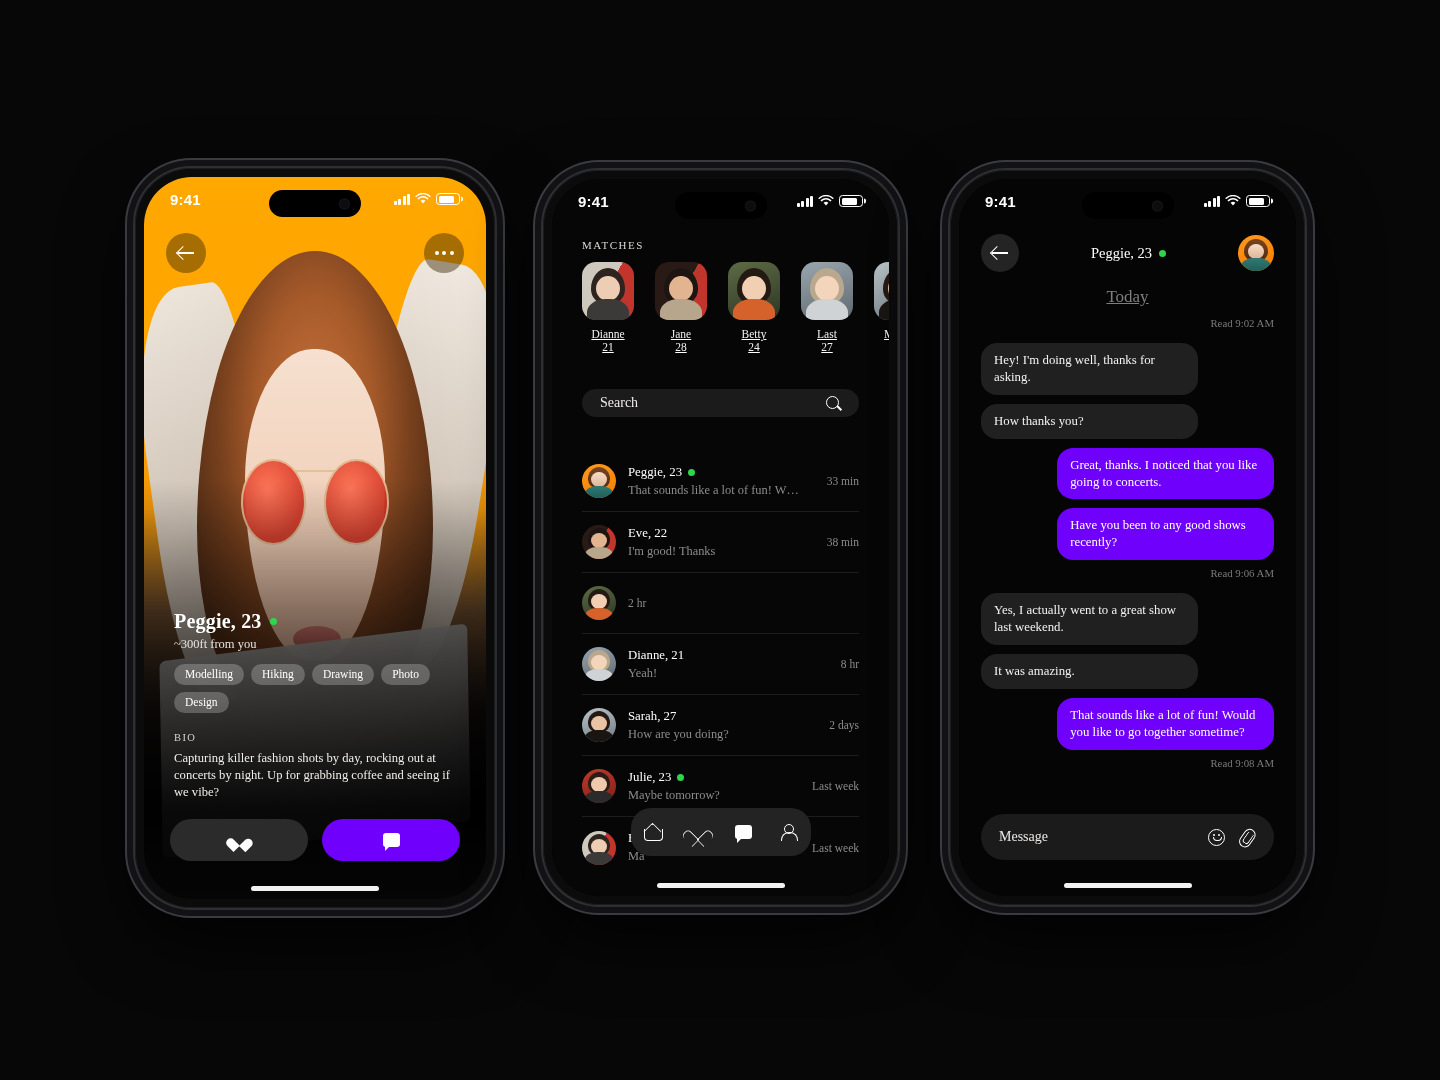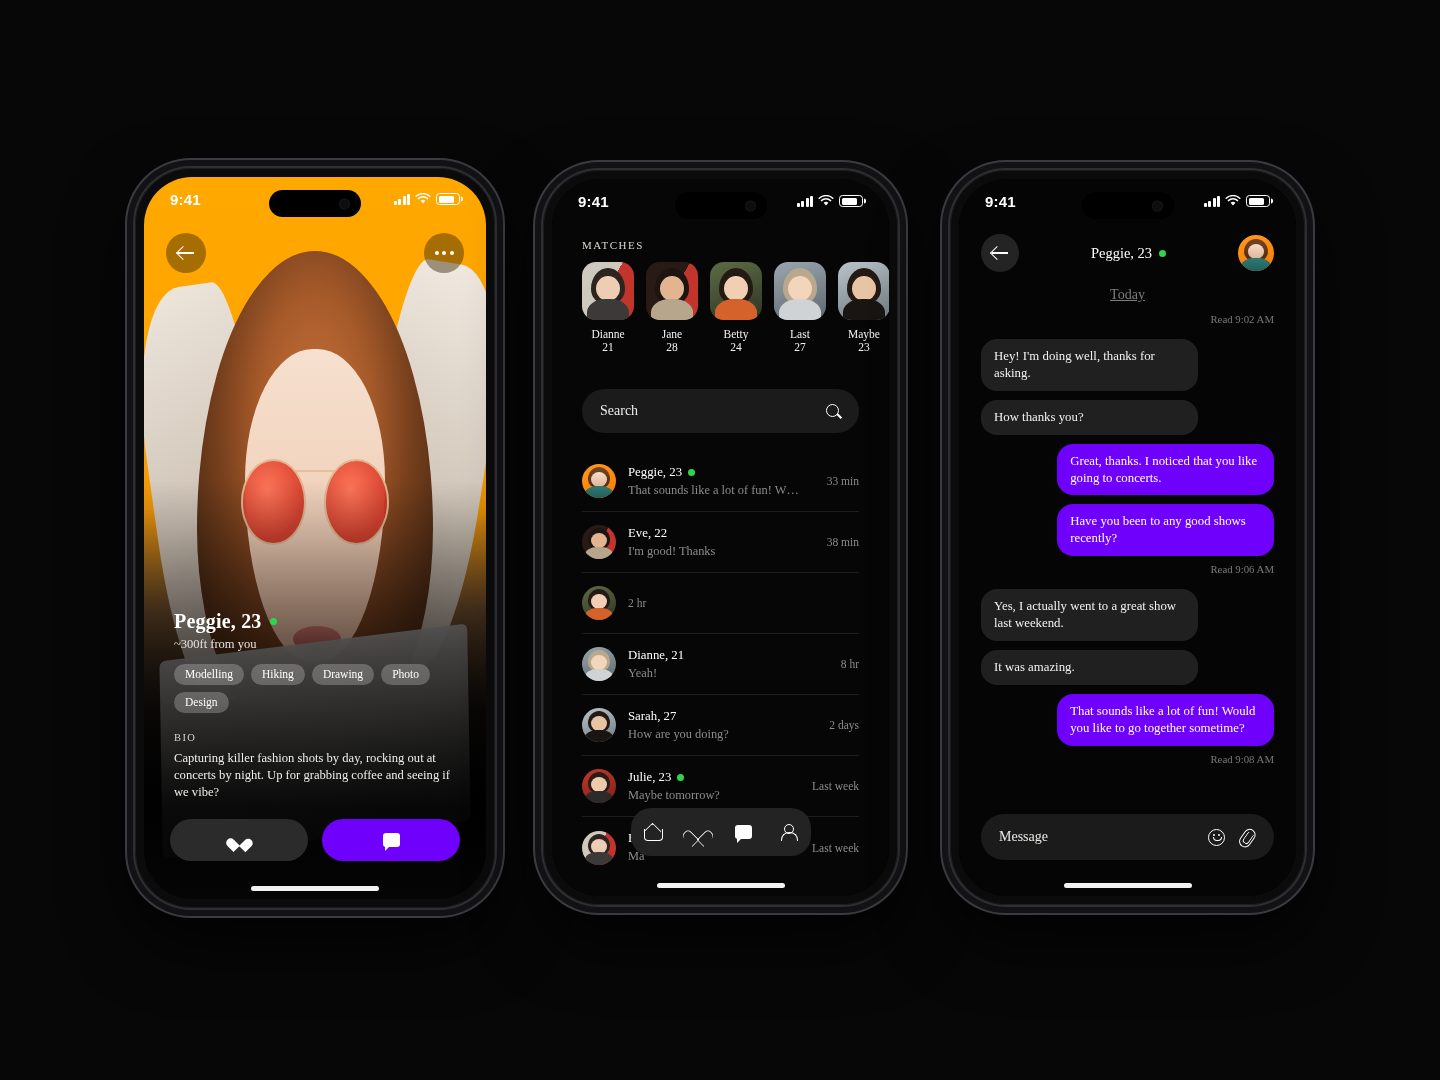--- a/index.html
+++ b/index.html
@@ -110,27 +110,27 @@
         background:#fff; border-radius:9px 9px 0 0; }
   .ico-heart::before { left:8.5px; transform:rotate(45deg); transform-origin:0 100%; }
   .ico-heart::after  { left:0;     transform:rotate(-45deg); transform-origin:100% 100%; }
   .ico-bubble { width:17px; height:14px; background:#fff; border-radius:3px; position:relative; }
   .ico-bubble::after { content:""; position:absolute; left:2.5px; bottom:-4px; border-width:5px 5px 0 0;
                        border-style:solid; border-color:#fff transparent transparent transparent; }
 
   
   .p2 { position:absolute; inset:0; background:#060606; color:#fff; }
   .sec-title { position:absolute; left:30px; top:60px; font-size:11px; letter-spacing:1.5px; color:#ddd9d3; }
-  .matches { position:absolute; left:30px; right:0; top:83px; display:flex; gap:12px; }
+  .matches { position:absolute; left:30px; right:0; top:83px; display:flex; gap:21px;text-decoration:underline; }
   .match { width:52px; flex:0 0 52px; text-align:center; }
   .match .thumb { width:52px; height:58px; border-radius:14px; overflow:hidden; position:relative; }
   .match .mname { font-size:11.5px; margin-top:8px; color:#f4f2ef; line-height:1.15; }
   .match .mage  { font-size:11.5px; color:#f4f2ef; line-height:1.2; }
 
-  .search { position:absolute; left:30px; right:30px; top:210px; height:44px; border-radius:22px;
+  .search { position:absolute; left:30px; right:30px; top:210px; height:28px; border-radius:22px;
             background:#1b1b1b; display:flex; align-items:center; padding:0 18px; }
   .search .ph { flex:1; font-size:14px; color:#efeceA; }
   .ico-search { width:15px; height:15px; position:relative; }
   .ico-search::before { content:""; position:absolute; left:0; top:0; width:11px; height:11px;
                         border:1.6px solid #fff; border-radius:50%; }
   .ico-search::after { content:""; position:absolute; right:0; bottom:0; width:6px; height:1.6px;
                        background:#fff; transform:rotate(45deg); transform-origin:right bottom; }
 
   .chats { position:absolute; left:30px; right:30px; top:272px; bottom:0; }
   .chat-row { display:flex; align-items:center; gap:12px; height:61px; border-bottom:1px solid #1d1d1d; }
@@ -166,21 +166,21 @@
   .p3 { position:absolute; inset:0; background:#050505; color:#fff; }
   .p3-head { position:absolute; left:0; right:0; top:48px; height:52px; display:flex;
              align-items:center; padding:0 22px; }
   .p3-back { width:38px; height:38px; border-radius:50%; background:#242424;
              display:flex; align-items:center; justify-content:center; }
   .p3-title { flex:1; text-align:center; font-size:14.5px; display:flex; align-items:center;
               justify-content:center; gap:7px; }
   .p3-av { width:36px; height:36px; border-radius:50%; overflow:hidden; position:relative; }
 
   .thread { position:absolute; left:22px; right:22px; top:108px; bottom:90px; }
-  .daysep { text-align:center; font-size:14px; color:#7e7e7e; margin-bottom:12px;text-decoration:underline; }
+  .daysep { text-align:center; font-size:17px; color:#7e7e7e; margin-bottom:12px;text-decoration:underline; }
   .msg { max-width:74%; padding:9px 13px; font-size:12.8px; line-height:1.32; border-radius:16px; margin-bottom:9px; }
   .msg.out { background:#6E00FC; color:#fff; margin-left:auto; border-bottom-right-radius:16px; }
   .msg.in  { background:#202020; color:#f2f2f2; margin-right:auto; }
   .readmark { text-align:right; font-size:10.8px; color:#7a7a7a; margin:-2px 0 14px; }
 
   .composer { position:absolute; left:22px; right:22px; bottom:36px; height:46px; border-radius:23px;
               background:#1b1b1b; display:flex; align-items:center; padding:0 18px; gap:14px; }
   .composer .ph { flex:1; font-size:14px; color:#eceae7; }
   .ico-smile { width:17px; height:17px; border:1.5px solid #fff; border-radius:50%; position:relative; }
   .ico-smile i { position:absolute; width:2px; height:2px; background:#fff; border-radius:50%; top:4.5px; }

